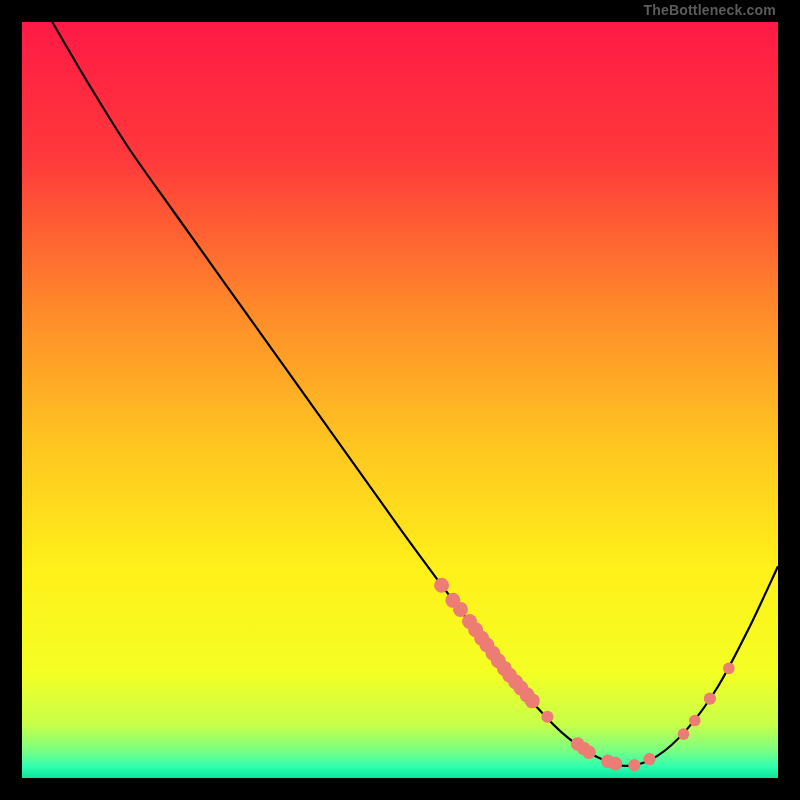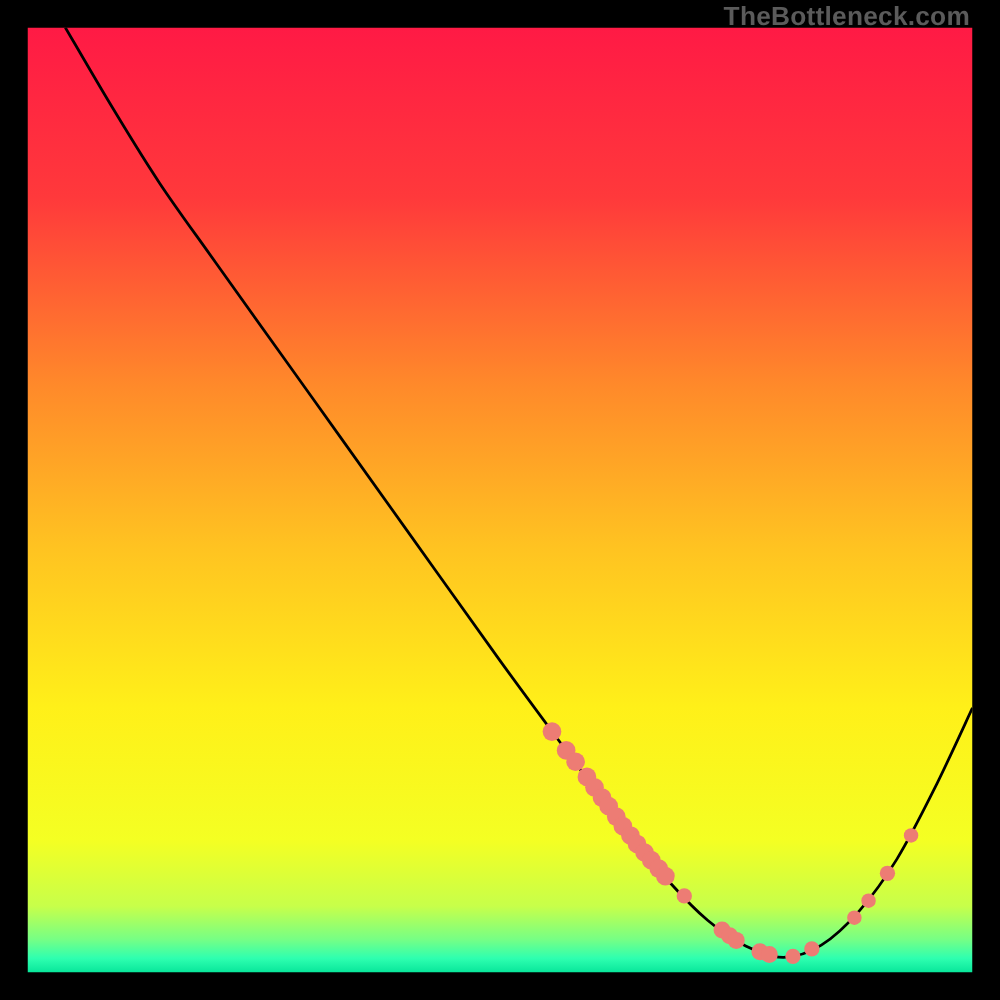--- a/index.html
+++ b/index.html
@@ -16,21 +16,21 @@
     top: 22px;
     width: 756px;
     height: 756px;
     background: #000;
   }
   .watermark {
     position: absolute;
     top: 2px;
     right: 24px;
     font-family: Arial, Helvetica, sans-serif;
-    font-size: 21px;
+    font-size: 14px;
     font-weight: bold;
     color: #5b5b5b;
     letter-spacing: 0.2px;
     text-align: center;
   }
   svg {
     position: absolute;
     left: 22px;
     top: 22px;
   }

